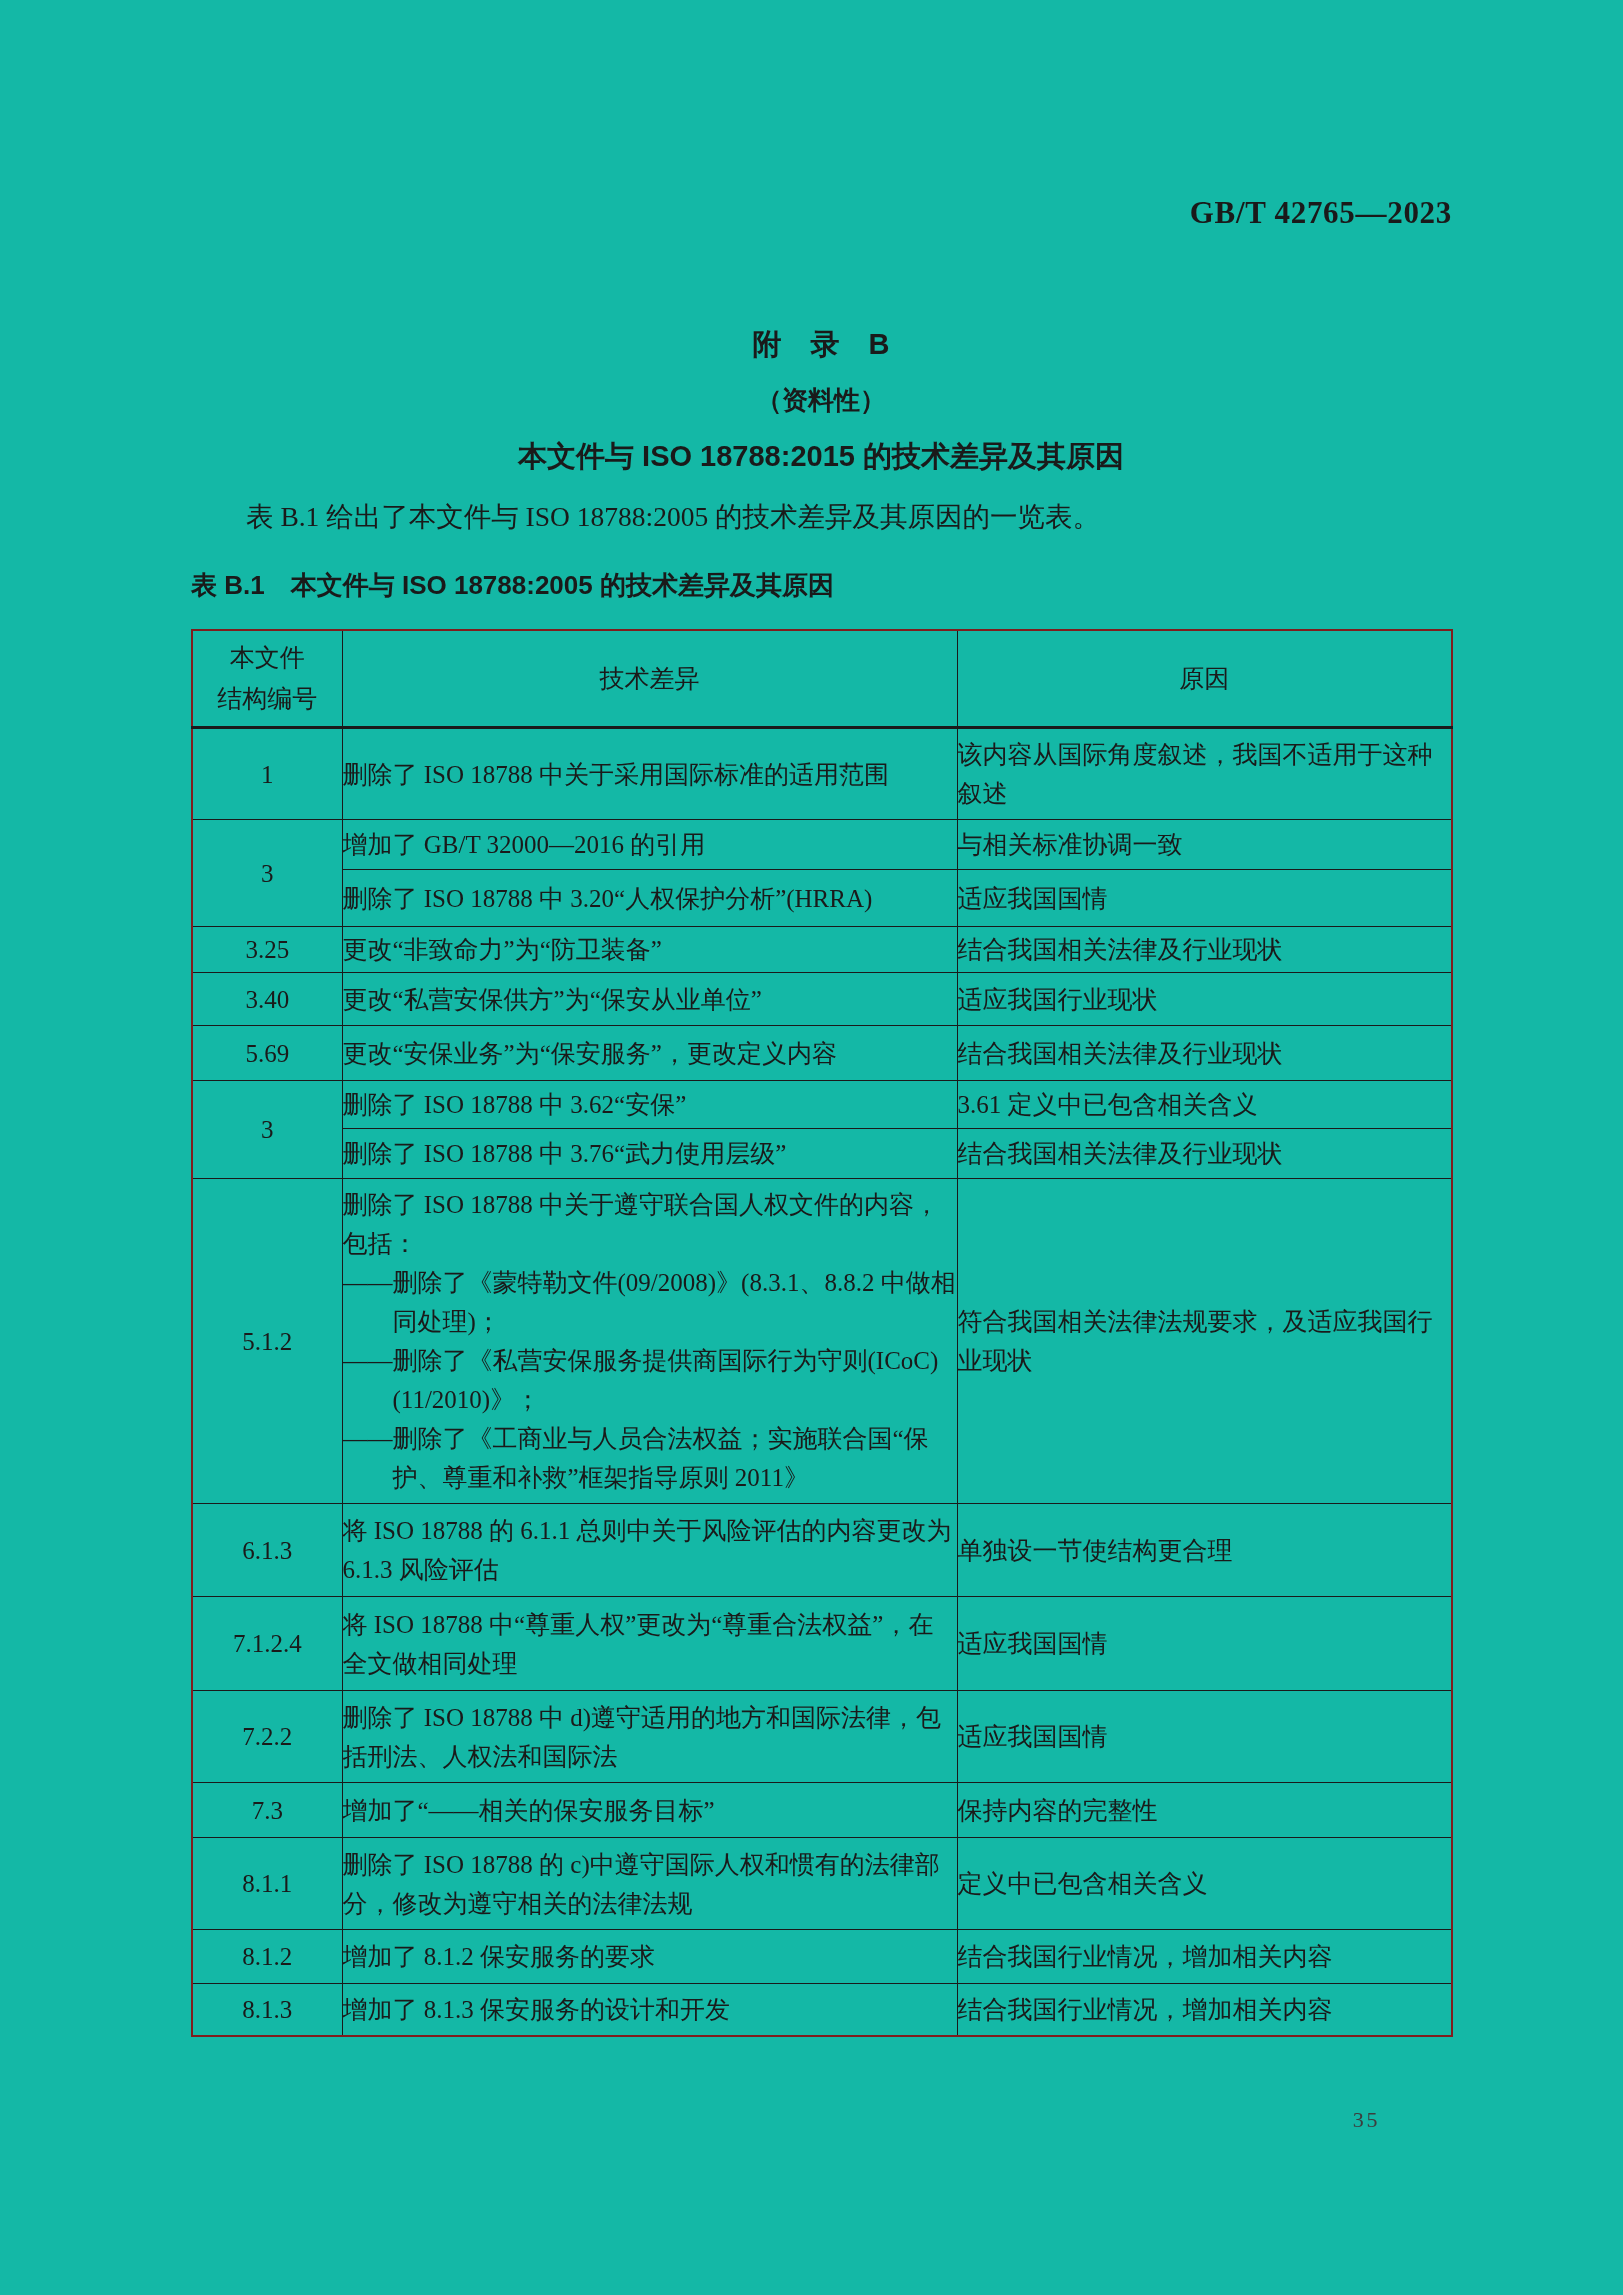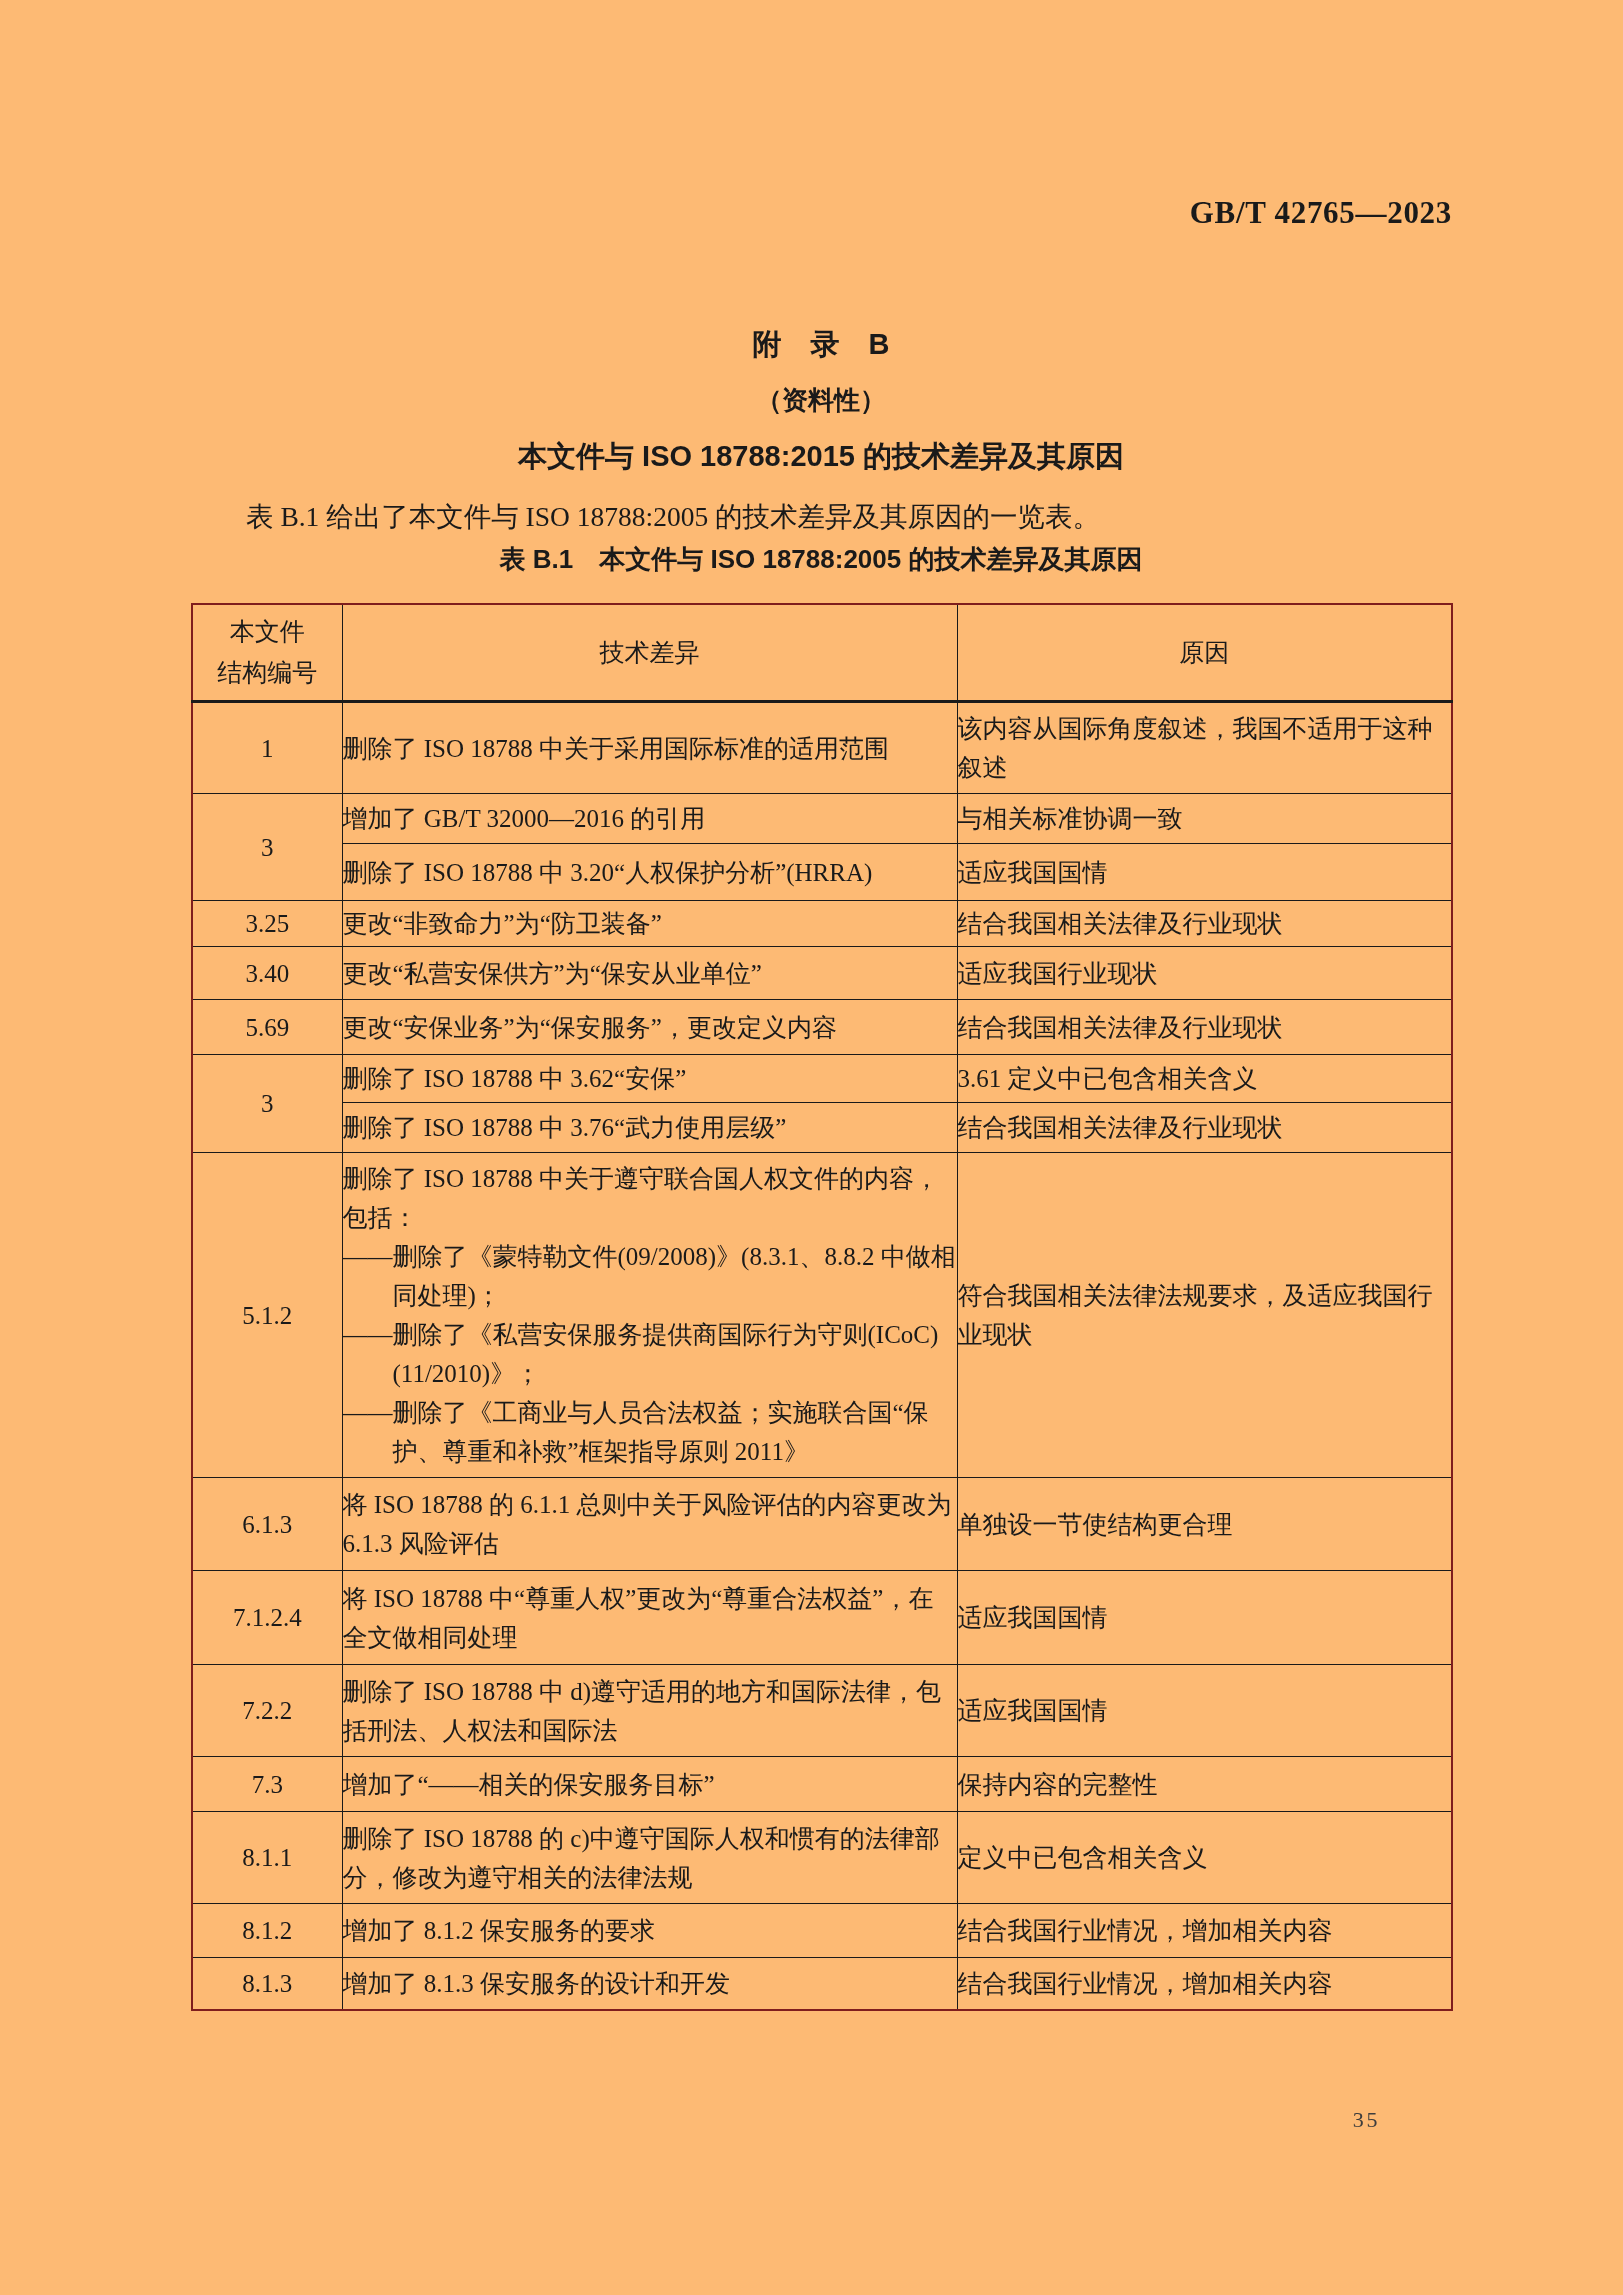--- a/index.html
+++ b/index.html
@@ -1,19 +1,19 @@
 <!DOCTYPE html>
 <html style="font-size:10.5px"><head>
 <meta charset="utf-8">
 <style>
   html,body { margin:0; padding:0; background:#ffffff; }
   .page {
     position:relative;
     width:1623px; height:2295px;
-    background:#fdba74;
+    background:#14b8a6;
     color:#1a1a1a;
     font-family:"Liberation Serif","DejaVu Serif",serif;
     overflow:hidden;
   }
   .std-code {
     position:absolute;
     top:195px; right:171px;
     font-size:31px; font-weight:bold;
     letter-spacing:0.7px;
     font-family:"Liberation Serif","DejaVu Serif",serif;
@@ -38,22 +38,21 @@
     text-align:center;
     font-family:"Liberation Sans","DejaVu Sans",sans-serif;
     font-size:29px; line-height:34px; font-weight:bold;
   }
   .intro {
     margin:26px 0 0 0;
     font-size:27.5px; line-height:35px;
     text-indent:2em;
   }
   .tbl-caption {
-    margin-top:10px;
-    text-align:center;
+    margin-top:36px;
     font-family:"Liberation Sans","DejaVu Sans",sans-serif;
     font-size:26px; line-height:31px; font-weight:bold;
   }
   table.cmp {
     margin-top:27.5px;
     border-collapse:collapse;
     table-layout:fixed;
     width:1260px;
     border:2px solid #7f1d1d;
     font-size:25px;

